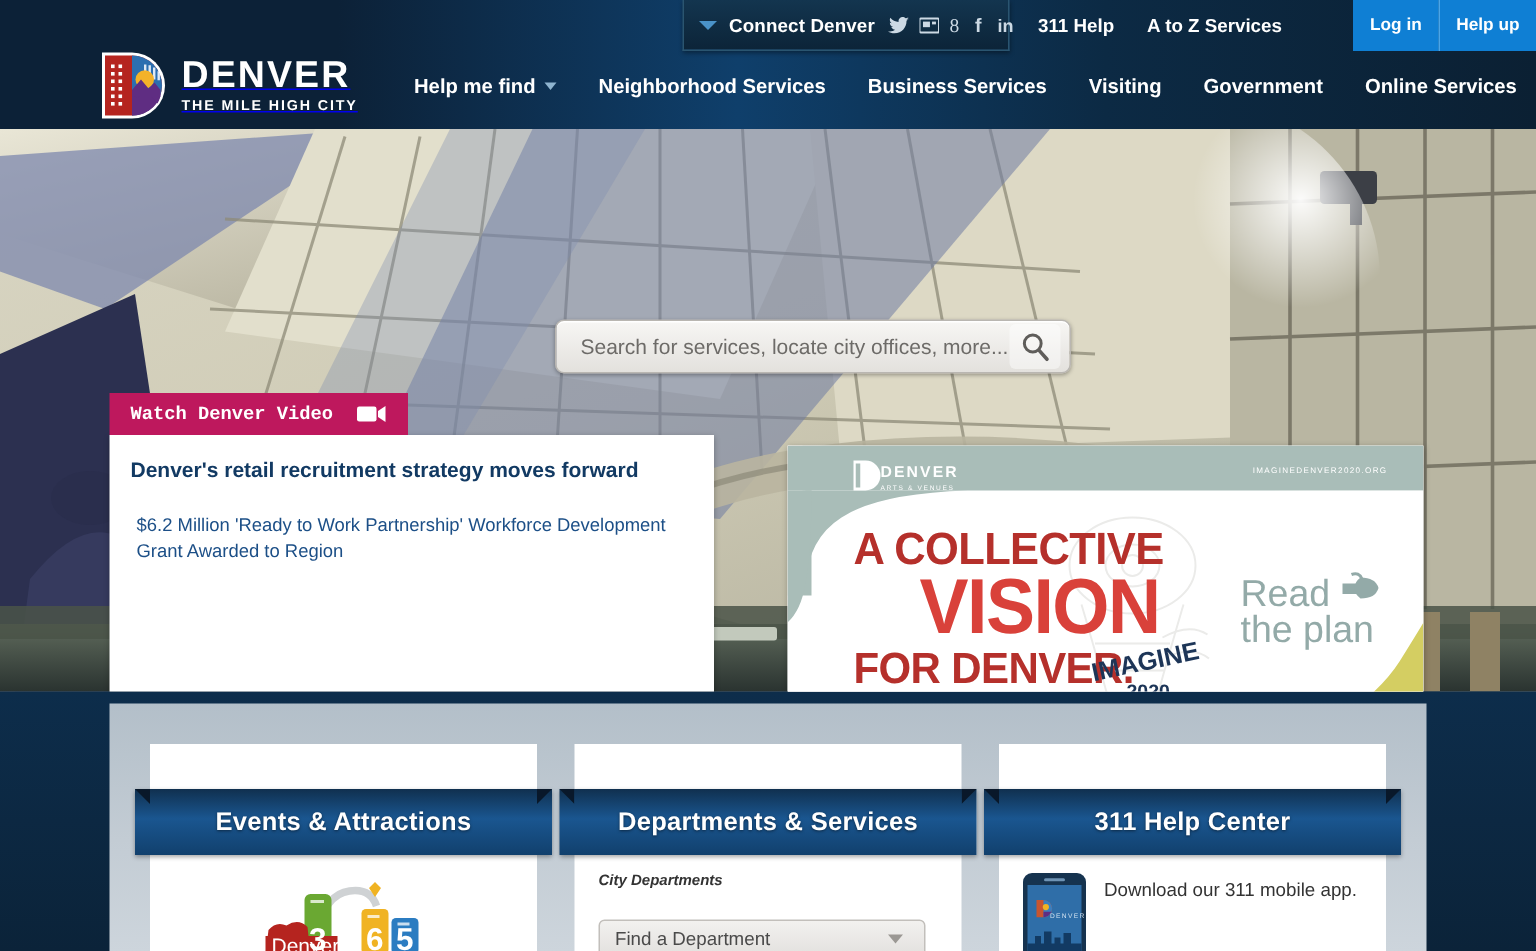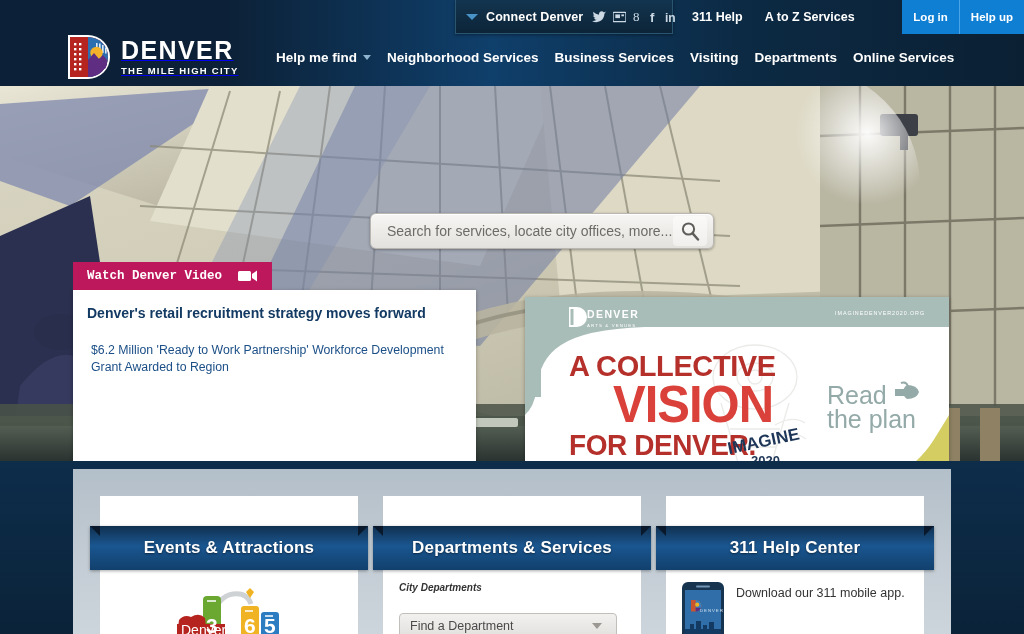--- a/index.html
+++ b/index.html
@@ -70,21 +70,21 @@
     color: #ffffff; font-size: 25px; font-weight: bold; letter-spacing: 1.4px;
     font-family: "Liberation Sans", sans-serif;
   }
   .logo-sub {
     color: #ffffff; font-size: 9.5px; font-weight: bold; letter-spacing: 1.25px;
     margin-top: 3px;
   }
 
   
   .mainnav {
-    position: absolute; left: 252px; top: 50px; display: flex; align-items: center; gap: 16px; padding-left: 24px;
+    position: absolute; left: 252px; top: 50px; display: flex; align-items: center; gap: 28px; padding-left: 24px;
   }
   .mainnav a {
     color: #ffffff; font-size: 13.5px; font-weight: bold; text-decoration: none;
     white-space: nowrap; display: flex; align-items: center; gap: 6px;
   }
   .nav-caret {
     width: 0; height: 0; border-left: 4.5px solid transparent;
     border-right: 4.5px solid transparent; border-top: 5px solid #8fb4cf;
   }
 
@@ -301,21 +301,21 @@
     </a>
 
     <nav class="mainnav">
       <a href="#">
         <span>Help me find</span>
         <span class="nav-caret"></span>
       </a>
       <a href="#">Neighborhood Services</a>
       <a href="#">Business Services</a>
       <a href="#">Visiting</a>
-      <a href="#">Departments</a>
+      <a href="#">Government</a>
       <a href="#">Online Services</a>
     </nav>
   </div>
 
   <div class="hero">
 
     <div class="hero-photo">
       <svg viewBox="0 0 1024 375" preserveAspectRatio="none">
         <defs>
           <linearGradient id="glass" x1="0" y1="0" x2="1" y2="1">

